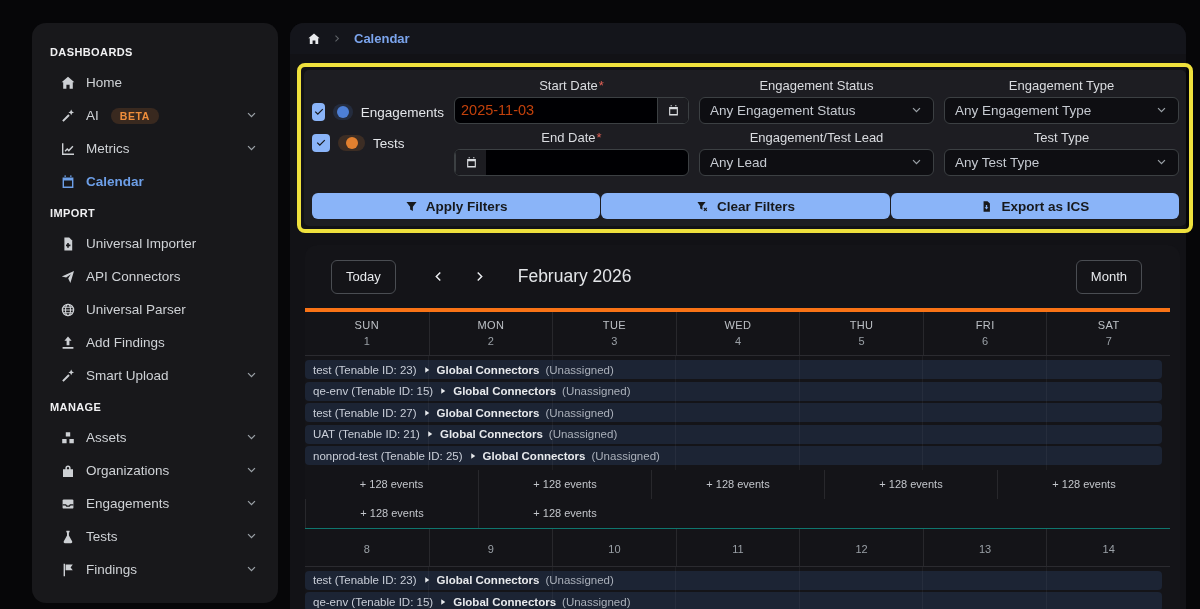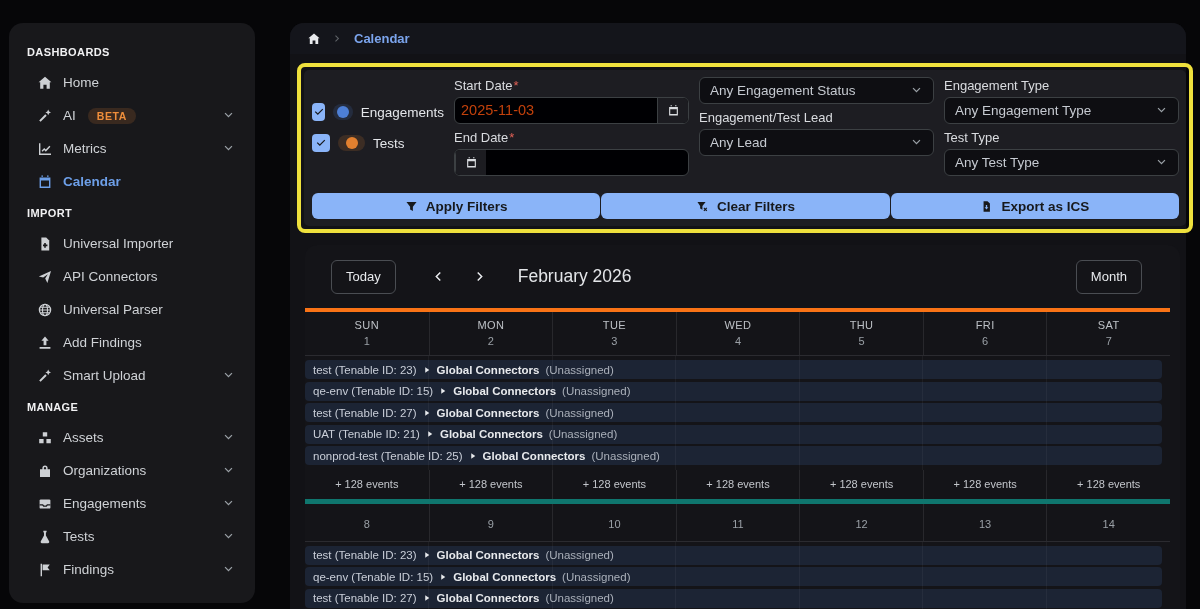--- a/index.html
+++ b/index.html
@@ -1,21 +1,21 @@
 <!DOCTYPE html>
 <html><head>
 <meta charset="utf-8">
 <style>
   * { margin:0; padding:0; box-sizing:border-box; }
   html,body { background:#060608; }
   body { font-family:"Liberation Sans", sans-serif; }
   .page { position:relative; width:1200px; height:609px; overflow:hidden; background:#060608; }
 
   
-  .sidebar { position:absolute; left:9px; top:23px; width:246px; height:580px;
+  .sidebar { position:absolute; left:32px; top:23px; width:246px; height:580px;
     background:#18181b; border-radius:14px; padding:14px 12px; }
   .nav-heading { font-size:11px; font-weight:700; color:#f1f1f3; letter-spacing:.4px;
     padding:9px 6px 8px; }
   .nav-item { display:flex; align-items:center; gap:10px; height:33px; padding:0 8px 0 16px;
     color:#cfd2d6; font-size:13.5px; border-radius:8px; cursor:pointer; }
   .nav-icon { width:16px; height:16px; flex:0 0 16px; color:#cdd0d4; display:inline-flex; }
   .nav-item.active, .nav-item.active .nav-icon { color:#6d9fe8; font-weight:700; }
   .nav-chevron { margin-left:auto; width:13px; height:13px; color:#9aa0a6; display:inline-flex; }
   .beta-badge { background:rgba(232,131,58,.16); color:#ef8e3b; font-size:10.5px; font-weight:700;
     letter-spacing:.6px; padding:2px 9px; border-radius:9px; margin-left:2px; }
@@ -41,21 +41,21 @@
     align-items:center; justify-content:center; cursor:pointer; }
   .checkbox .chk { width:12px; height:12px; color:#17191d; display:inline-flex; }
   .dot-pill { width:27px; height:16px; border-radius:8px; display:flex; align-items:center;
     justify-content:center; }
   .pill-eng { background:rgba(77,127,214,.16); }
   .pill-test { background:rgba(226,128,47,.16); }
   .dot { width:12px; height:12px; border-radius:50%; }
   .toggle-label { font-size:13.5px; color:#e4e6ea; }
   .fp-col { flex:1; display:flex; flex-direction:column; }
   .field-group { margin-bottom:5px; }
-  .f-label { font-size:13px; color:#dadce0; margin:1px 0 4px; }
+  .f-label { font-size:13px; color:#dadce0; margin:1px 0 4px;text-align:center; }
   .req { color:#e06055; margin-left:1px; }
   .date-input { display:flex; height:27px; border:1px solid #3c4043; border-radius:6px;
     overflow:hidden; background:#000003; }
   .di-value { flex:1; padding:0 6px; line-height:25px; font-size:14.5px; color:#c2410c; }
   .di-btn { width:31px; background:#1c1c21; border-left:1px solid #3c4043; display:flex;
     align-items:center; justify-content:center; cursor:pointer; }
   .di-btn .di-ico { width:13px; height:13px; color:#dadce0; display:inline-flex; }
   .select { height:27px; border:1px solid #3c4043; border-radius:6px; background:#0e0e12;
     display:flex; align-items:center; justify-content:space-between; padding:0 10px;
     font-size:13.5px; color:#c6cad1; cursor:pointer; }
@@ -106,22 +106,22 @@
     background-repeat:no-repeat; background-size:1px 100%;
     background-position:14.2857% 0,28.5714% 0,42.8571% 0,57.1429% 0,71.4286% 0,85.7143% 0; }
   .event-bar { position:relative; z-index:1; height:19px; margin:0 8px 2.5px 0;
     background:#1c2434; border-radius:4px; display:flex; align-items:center; gap:6px;
     padding-left:8px; font-size:11.5px; cursor:pointer; white-space:nowrap; overflow:hidden; }
   .ev-name { color:#c9ced8; }
   .ev-caret { width:8px; height:8px; color:#e8eaed; display:inline-flex; flex:0 0 8px; }
   .ev-org { color:#e8eaed; font-weight:700; }
   .ev-status { color:#aab0ba; }
 
-  .more-row { display:grid; grid-template-columns:repeat(7,1fr);
-    border-bottom:5px solid #0f766e; }
+  .more-row { display:grid; grid-template-columns:repeat(5,1fr);
+    border-bottom:1px solid #0f766e; }
   .more-cell { text-align:center; padding:8px 0 9px; font-size:11px; color:#c3c6cb;
     border-left:1px solid #28282c; cursor:pointer; }
   .more-cell:first-child { border-left:none; }
 </style>
 </head>
 <body>
 
 <div class="page">
 
   <nav class="sidebar">
@@ -361,20 +361,21 @@
                       <path d="M4.4 1.4h1.6v1.4H4.4zM10 1.4h1.6v1.4H10zM2.6 3.6h10.8v10.4H2.6zm1.4 3v5.8h8V6.6z" fill-rule="evenodd"></path>
                     </svg>
                   </span>
                 </span>
             </div>
           </div>
         </div>
 
         <div class="fp-col">
           <div class="field-group">
+            <div class="f-label">Engagement Status</div>
             <div class="select">
               <span>Any Engagement Status</span>
               <span class="sel-ico">
                   <svg viewBox="0 0 16 16" width="100%" height="100%" fill="currentColor">
                     <path d="M3.2 5.6 8 10.4 12.8 5.6 11.7 4.5 8 8.2 4.3 4.5z"></path>
                   </svg>
                 </span>
             </div>
           </div>
           <div class="field-group">

